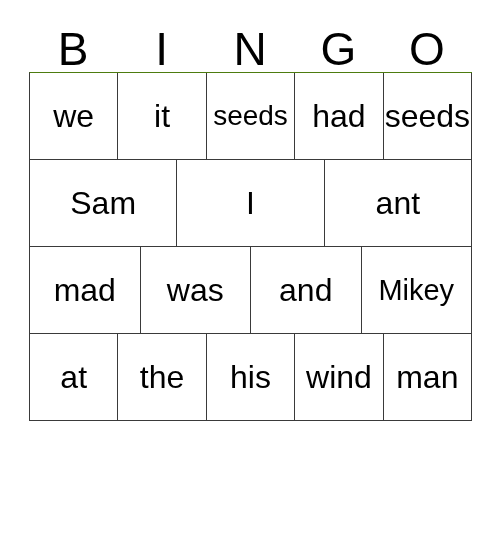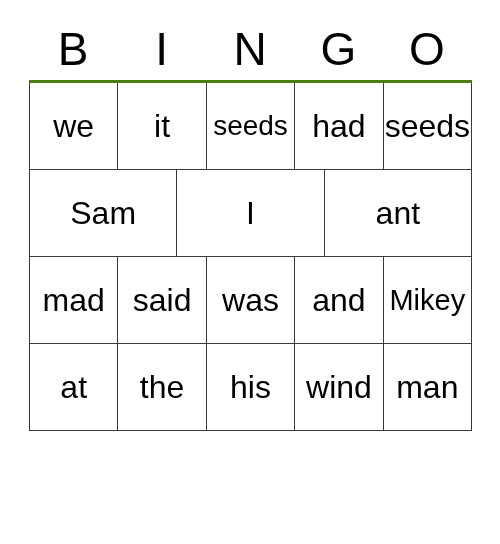--- a/index.html
+++ b/index.html
@@ -38,24 +38,24 @@
     line-height: 46px;
     font-weight: 400;
     letter-spacing: 0;
     color: #000000;
     user-select: none;
   }
 
   
   .grid {
     width: 442px;
-    border-top: 3px solid #4d7c0f;
+    border-top: 1px solid #4d7c0f;
     border-left: 1px solid #3a3a3a;
     box-sizing: content-box;
-    margin-top: 8px;
+    margin-top: 0px;
   }
   .grid-row {
     display: flex;
     width: 442px;
   }
   .cell {
     flex: 1 1 0;
     height: 87px;
     border-right: 1px solid #3a3a3a;
     border-bottom: 1px solid #3a3a3a;
@@ -122,23 +122,20 @@
           <span class="cell-text">ant</span>
         </div>
     </div>
 
 
     <div class="grid-row">
       <div class="cell">
           <span class="cell-text">mad</span>
         </div>
       <div class="cell">
-          <span class="cell-text">said</span>
-        </div>
-      <div class="cell">
           <span class="cell-text">was</span>
         </div>
       <div class="cell">
           <span class="cell-text">and</span>
         </div>
       <div class="cell">
           <span class="cell-text size-md">Mikey</span>
         </div>
     </div>
 

